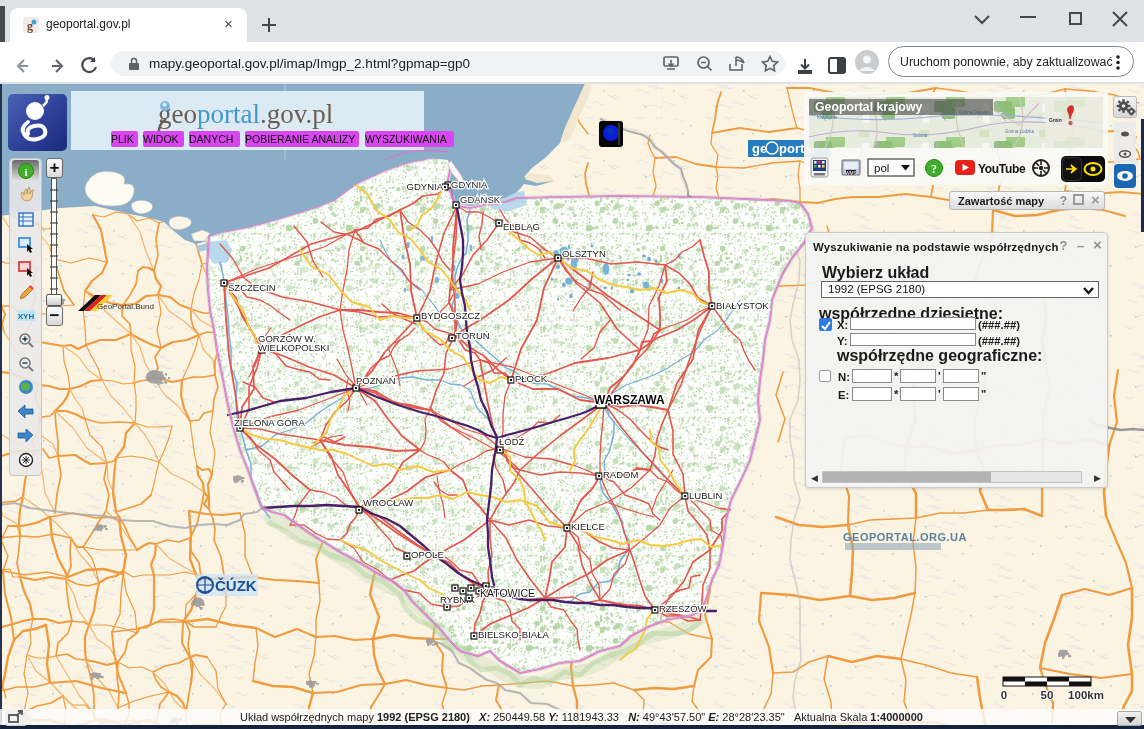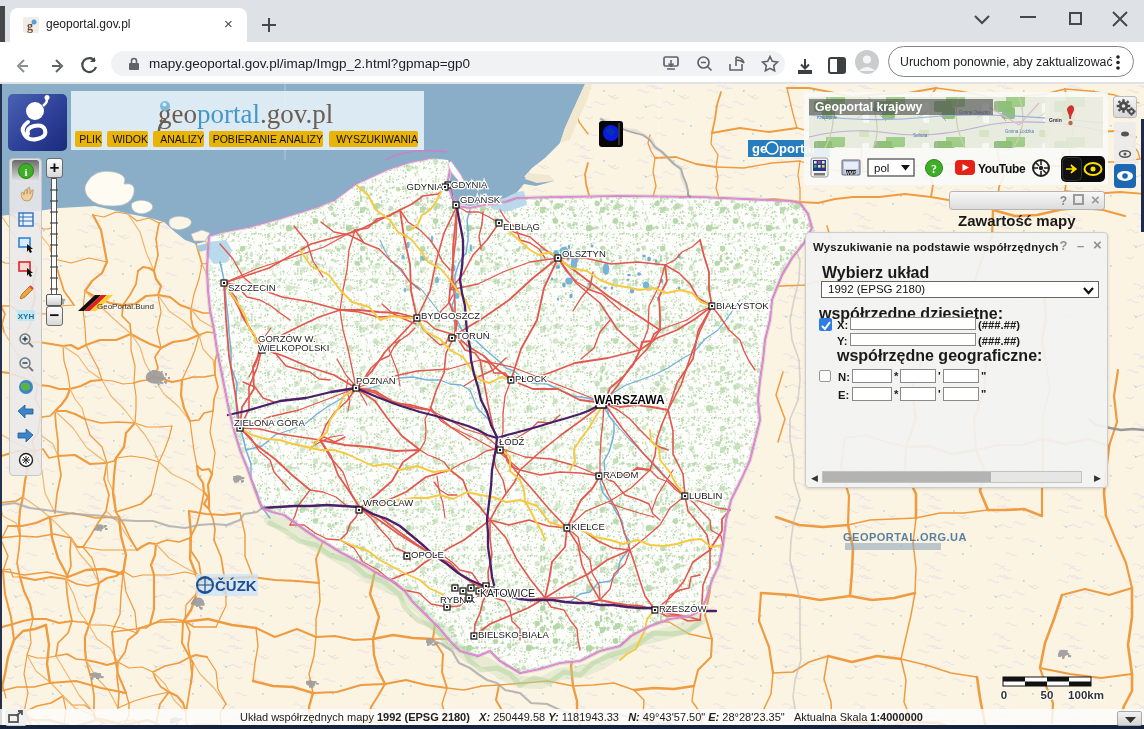--- a/index.html
+++ b/index.html
@@ -21,36 +21,36 @@
 #pagetopline { left:0; top:82px; width:1144px; height:2px; background:#e0e2e6; }
 .navic { position:absolute; top:13px; width:22px; height:22px; }
 #urlpill { position:absolute; left:111px; top:9px; width:674px; height:25px; background:#f0f2f4; border-radius:13px; }
 #urlpill .lock { position:absolute; left:17px; top:6px; }
 #urlpill .url { position:absolute; left:38px; top:5px; font-size:13.5px; color:#202124;text-align:center; }
 .updbtn { position:absolute; left:888px; top:4px; width:246px; height:31px; border:1px solid #80868b; border-radius:16px;text-align:center; }
 .updbtn span { position:absolute; left:11px; top:8px; font-size:12.3px; color:#202124; white-space:nowrap; }
 
 #banner { left:71px; top:91px; width:353px; height:59px; background:rgba(236,245,251,0.84); }
 #gp-title { left:158px; top:99px; width:270px; height:34px; font-family:"Liberation Serif", serif; font-size:27px; }
-#menubar span { position:absolute; top:131px; height:16px; background:#eab308; color:#111; font-size:10.5px; text-align:right; line-height:16px; border-radius:2px; white-space:nowrap; }
+#menubar span { position:absolute; top:131px; height:16px; background:#d946ef; color:#111; font-size:10.5px; text-align:left; line-height:16px; border-radius:2px; white-space:nowrap;margin-left:36px; }
 #logo { left:8px; top:94px; width:59px; height:57px; border-radius:5px; background:linear-gradient(135deg,#4a62b4 0%,#2b3d95 60%,#1c2b7a 100%); }
 
 #ltb { left:9px; top:158px; width:33px; height:318px; background:rgba(233,233,233,0.88); border:1px solid #c6c6c6; border-radius:4px; }
 
 #zplus,#zminus { position:absolute; left:46px; width:17px; height:20px; background:linear-gradient(#fdfdfd,#d8d8d8); border:1.5px solid #6a6a6a; border-radius:3px; color:#111; font-size:17px; font-weight:bold; text-align:center; line-height:17px; }
 #ztrack { position:absolute; left:51px; top:178px; width:6px; height:118px; background:#fff; border:1px solid #555; }
 #zhandle { position:absolute; left:46px; top:294px; width:16px; height:12px; background:linear-gradient(#fefefe,#cfcfcf); border:1.5px solid #555; border-radius:2px; }
 
 #ovpanel { left:804px; top:92px; width:304px; height:93px; background:rgba(249,249,246,0.92); border-radius:2px; }
 #ovlabel { position:absolute; left:5px; top:8px; width:191px; height:24px; background:rgba(70,70,70,0.6); color:#fff; font-weight:bold; font-size:13px; line-height:24px; padding-left:7px; }
 #gearbtn { left:1113px; top:96px; width:24px; height:22px; background:linear-gradient(#f5f5f5,#d8d8d8); border:1px solid #bbb; border-radius:3px; }
 #eyespanel { left:1114px; top:122px; width:22px; height:66px; background:rgba(235,235,235,0.9); border-radius:3px; }
 #navyright { left:1141px; top:119px; width:3px; height:113px; background:#1c2b4d; }
 #zawartosc { left:949px; top:191px; width:156px; height:19px; background:linear-gradient(#f8f8f8,#dcdcdc); border:1px solid #b5b5b5; border-radius:3px; }
-#zawartosc b { position:absolute; left:8px; top:20px; font-size:15px; color:#1a1a1a; }
+#zawartosc b { position:absolute; left:8px; top:3px; font-size:11px; color:#1a1a1a; }
 #searchpanel { left:805px; top:232px; width:303px; height:256px; background:rgba(242,242,241,0.94); border:1px solid #cccccc; border-radius:4px; box-shadow:0 1px 3px rgba(0,0,0,0.15);padding-left:26px; }
 #searchpanel .hdr { position:absolute; left:7px; top:8px; font-size:11.4px; font-weight:bold; color:#1a1a1a; letter-spacing:0.2px; }
 .pbtn { position:absolute; width:13px; height:13px; color:#909090; font-size:13px; font-weight:bold; line-height:12px; text-align:center; }
 #searchpanel label.b { position:absolute; font-size:16px; font-weight:bold; color:#1a1a1a; }
 #wybsel { position:absolute; left:15px; top:48px; width:278px; height:17px; background:#fff; border:1px solid #666; font-size:11.5px; color:#111; line-height:15px; padding-left:6px; }
 .inp { position:absolute; background:#fff; border:1px solid #8a8a8a; height:13px; }
 .lbl { position:absolute; font-size:11.3px; font-weight:bold; color:#1a1a1a; }
 #wycbtn { position:absolute; left:13px; top:180px; width:282px; height:20px; background:linear-gradient(#fdfdfd,#d9d9d9); border:1px solid #999; border-radius:3px; font-size:12px; color:#111; text-align:center; line-height:18px; }
 
 #bottombar { left:0; top:709px; width:1144px; height:16px; background:rgba(252,252,252,0.82); font-size:11px; color:#222; }
@@ -1265,21 +1265,21 @@
 <div class="abs" id="banner"></div>
 <div class="abs" id="gp-title"><span style="color:#6b5d52">geo</span><span style="color:#4498c9">portal</span><span style="color:#6b5d52">.gov.pl</span></div>
 <svg class="abs" style="left:153px;top:99px" width="30" height="46">
     <circle cx="12" cy="7" r="5" fill="#7db9dc"></circle>
     <circle cx="11.5" cy="5.5" r="2" fill="#d8edf8"></circle>
     <path d="M7 40 Q3 27 13 20" stroke="#6b5d52" stroke-width="2.5" fill="none"></path>
   </svg>
 <div class="abs" id="menubar">
   <span style="left:75px;width:27px">PLIK</span>
   <span style="left:107px;width:41px">WIDOK</span>
-  <span style="left:153px;width:51px">ANALIZY</span>
+  <span style="left:153px;width:51px">DANYCH</span>
   <span style="left:209px;width:114px">POBIERANIE ANALIZY</span>
   <span style="left:329px;width:89px">WYSZUKIWANIA</span>
 </div>
 
 <div class="abs" id="logo"></div>
 <svg class="abs" style="left:8px;top:94px" width="59" height="57" viewBox="0 0 59 57">
   <circle cx="27" cy="17" r="9" fill="#fff"></circle>
   <path d="M35 12 q6 -5 3 -8" stroke="#fff" stroke-width="2.5" fill="none"></path>
   <circle cx="39" cy="3.5" r="2.5" fill="#fff"></circle>
   <path d="M20 28 q-8 6 -4 12 q4 7 13 5 q10 -2 8 -9 q-2 -6 -11 -4 q-8 2 -6 8" stroke="#fff" stroke-width="4" fill="none" stroke-linecap="round"></path>

